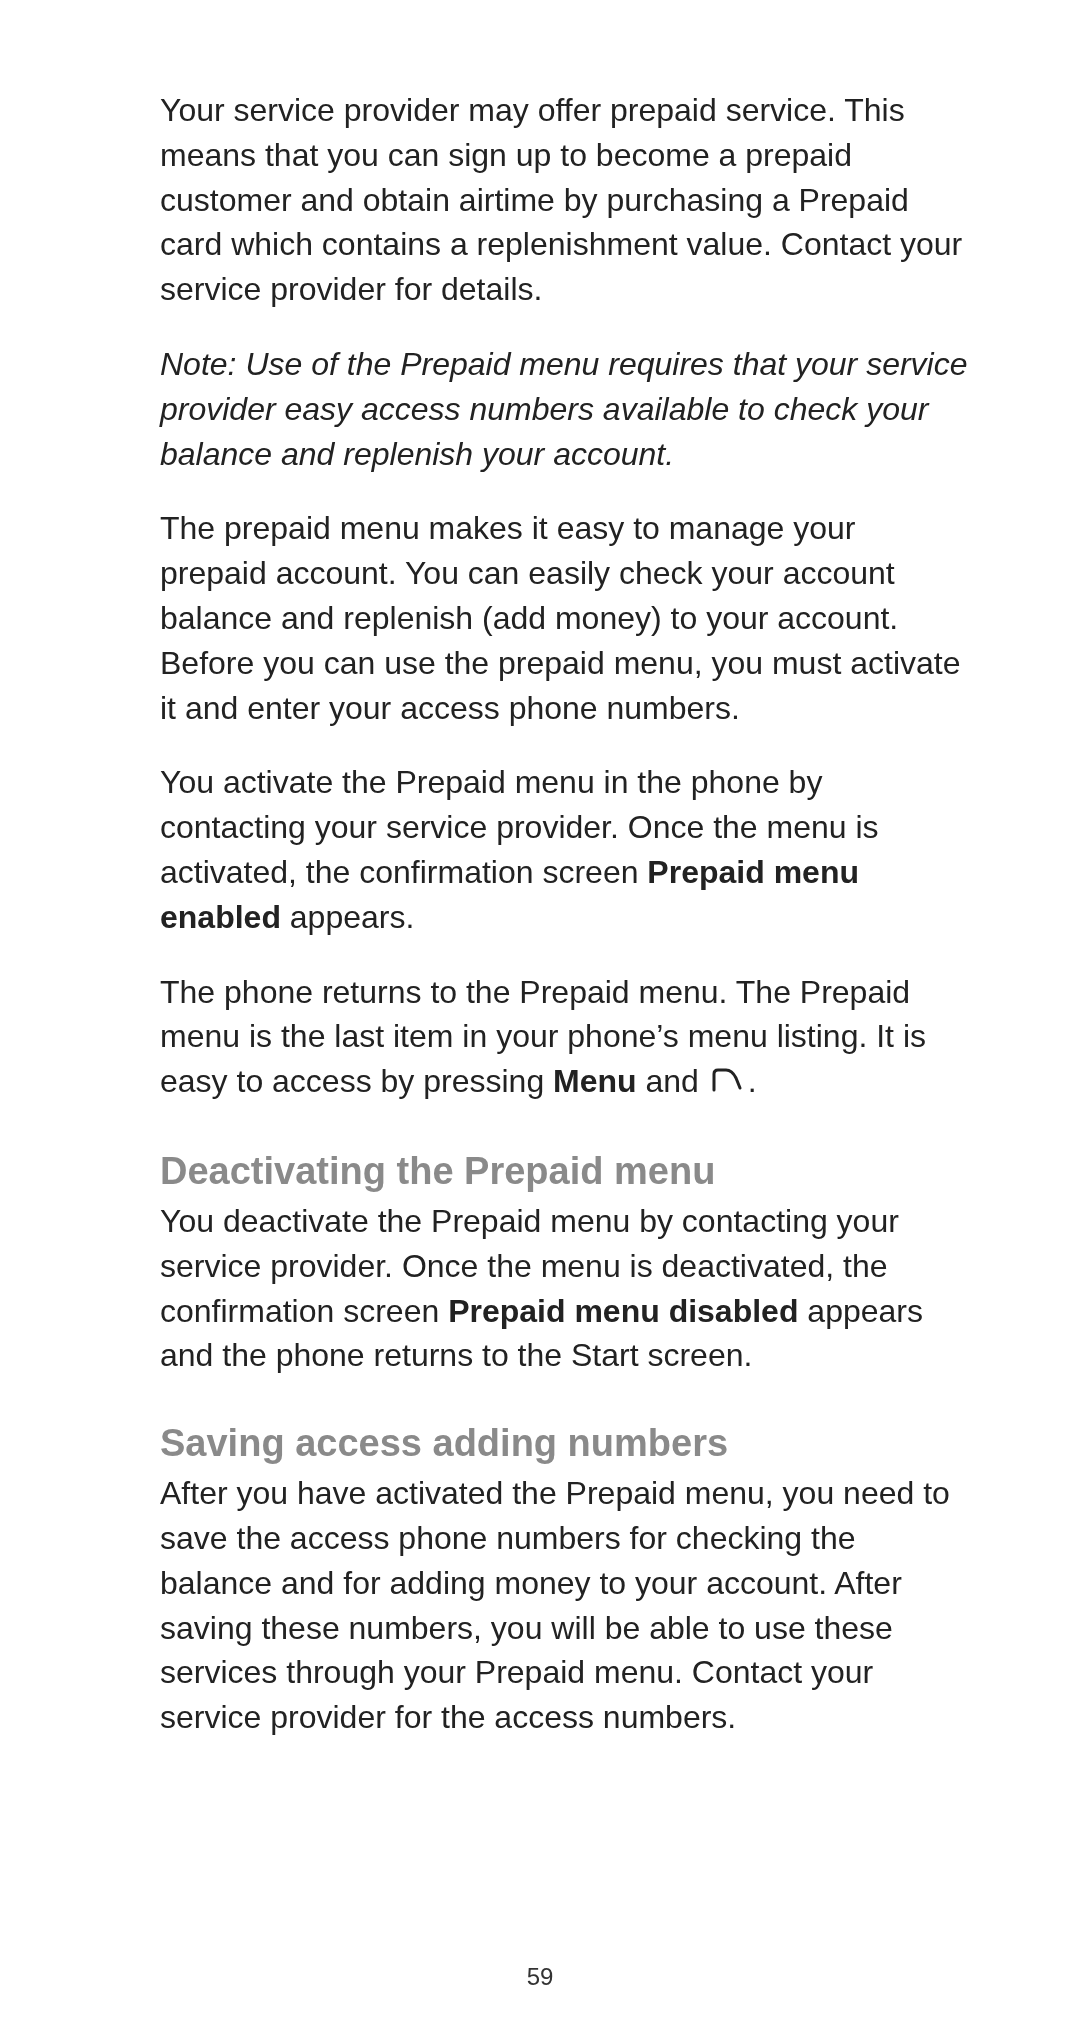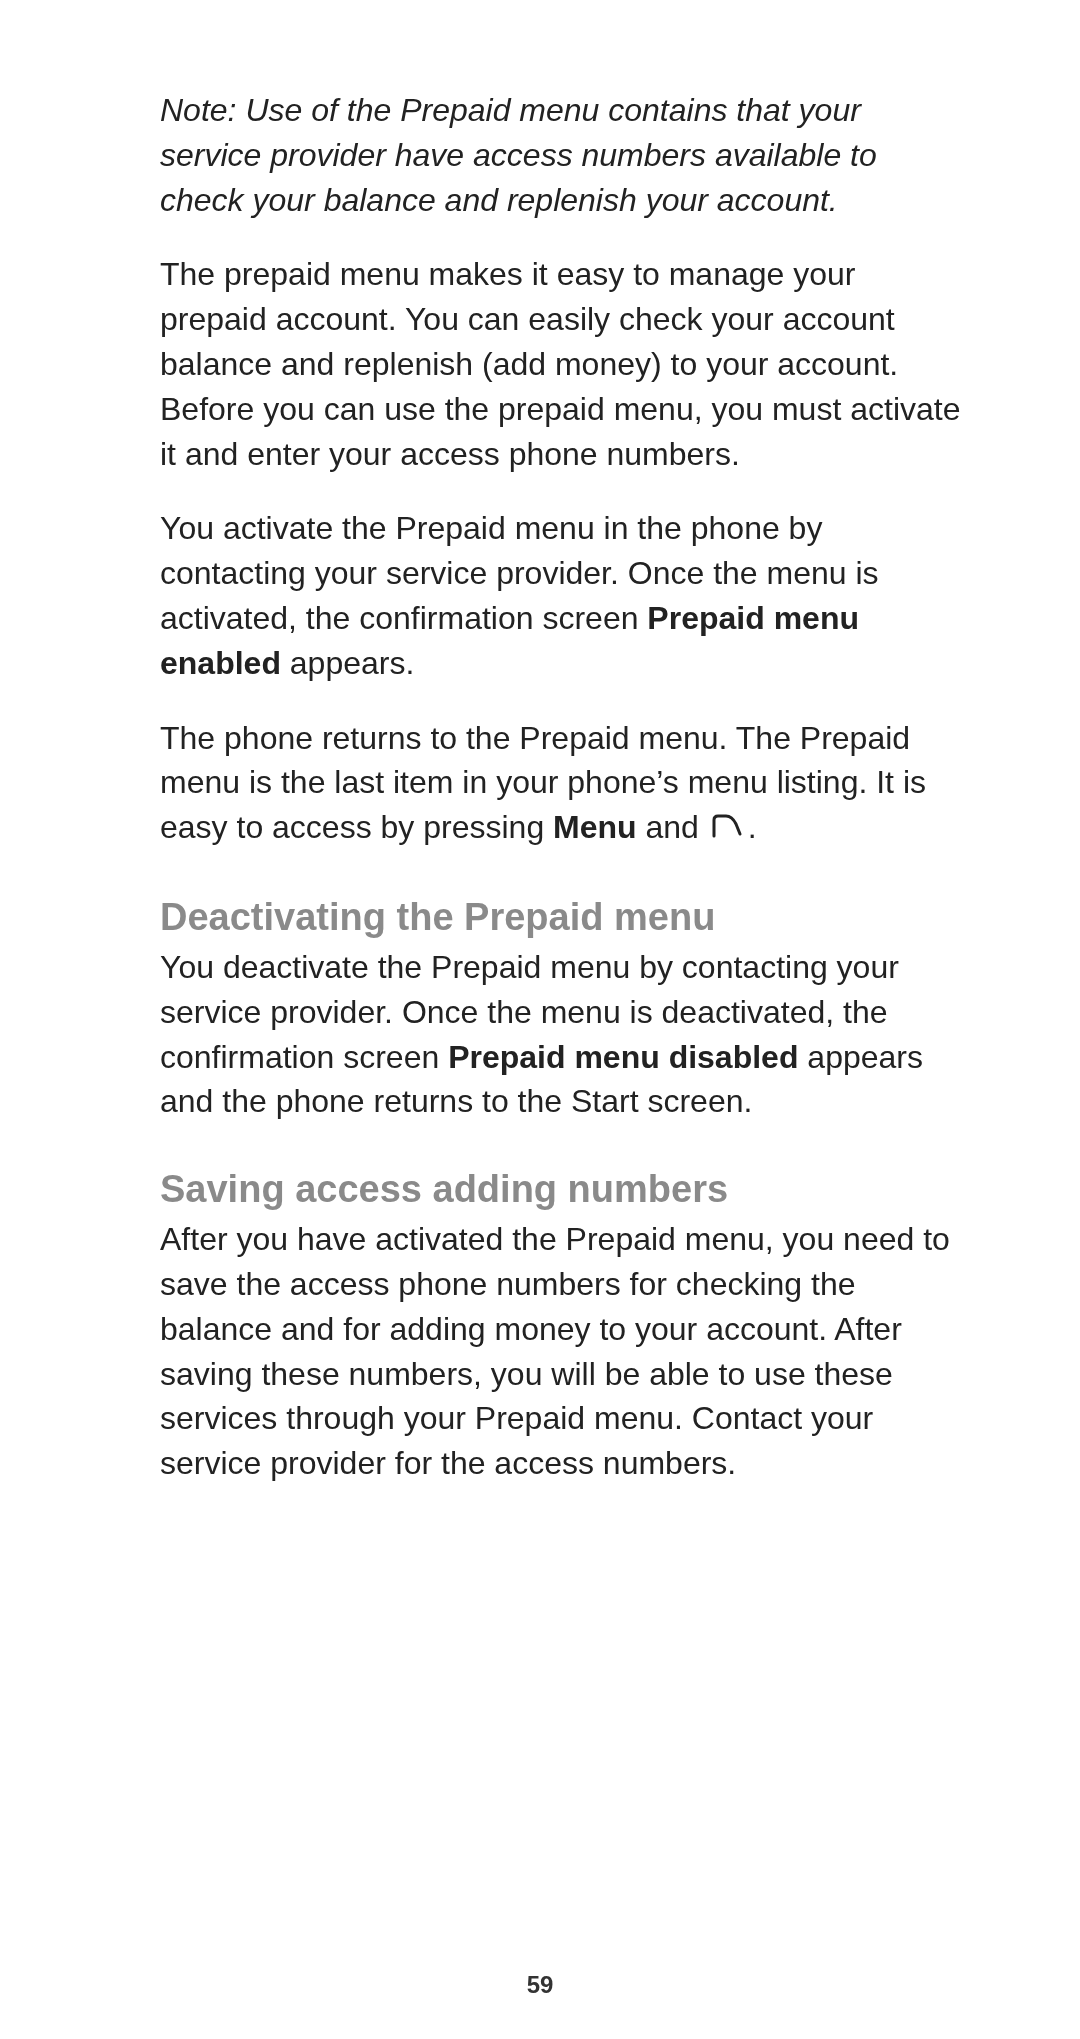--- a/index.html
+++ b/index.html
@@ -44,37 +44,38 @@
     color: #8a8a8a;
   }
   .bold { font-weight: 700; }
   .up-icon {
     display: inline-block;
     vertical-align: middle;
     margin: 0 4px;
   }
   .page-number {
     position: absolute;
-    bottom: 40px;
+    bottom: 48px;
     left: 0;
     right: 0;
     text-align: center;
     font-size: 24px;
-    font-weight: 700;
+    font-weight: 400;
     color: #333;
   }
 </style>
 </head>
 <body>
 
 <div class="page">
 
 
+  <p class="body">Your service provider may offer prepaid service. This means that you can sign up to become a prepaid customer and obtain airtime by purchasing a Prepaid card which contains a replenishment value. Contact your service provider for details.</p>
 
-  <p class="note">Note: Use of the Prepaid menu contains that your service provider have access numbers available to check your balance and replenish your account.</p>
+  <p class="note">Note: Use of the Prepaid menu requires that your service provider easy access numbers available to check your balance and replenish your account.</p>
 
   <p class="body">The prepaid menu makes it easy to manage your prepaid account. You can easily check your account balance and replenish (add money) to your account. Before you can use the prepaid menu, you must activate it and enter your access phone numbers.</p>
 
 
   <p class="body">
     <span>You activate the Prepaid menu in the phone by contacting your service provider. Once the menu is activated, the confirmation screen </span><span class="bold">Prepaid menu enabled</span><span> appears.</span>
   </p>
 
   <p class="body">
     <span>The phone returns to the Prepaid menu. The Prepaid menu is the last item in your phone’s menu listing. It is easy to access by pressing </span><span class="bold">Menu</span><span> and </span><span class="up-icon"><svg width="32" height="26" viewBox="0 0 32 26">

